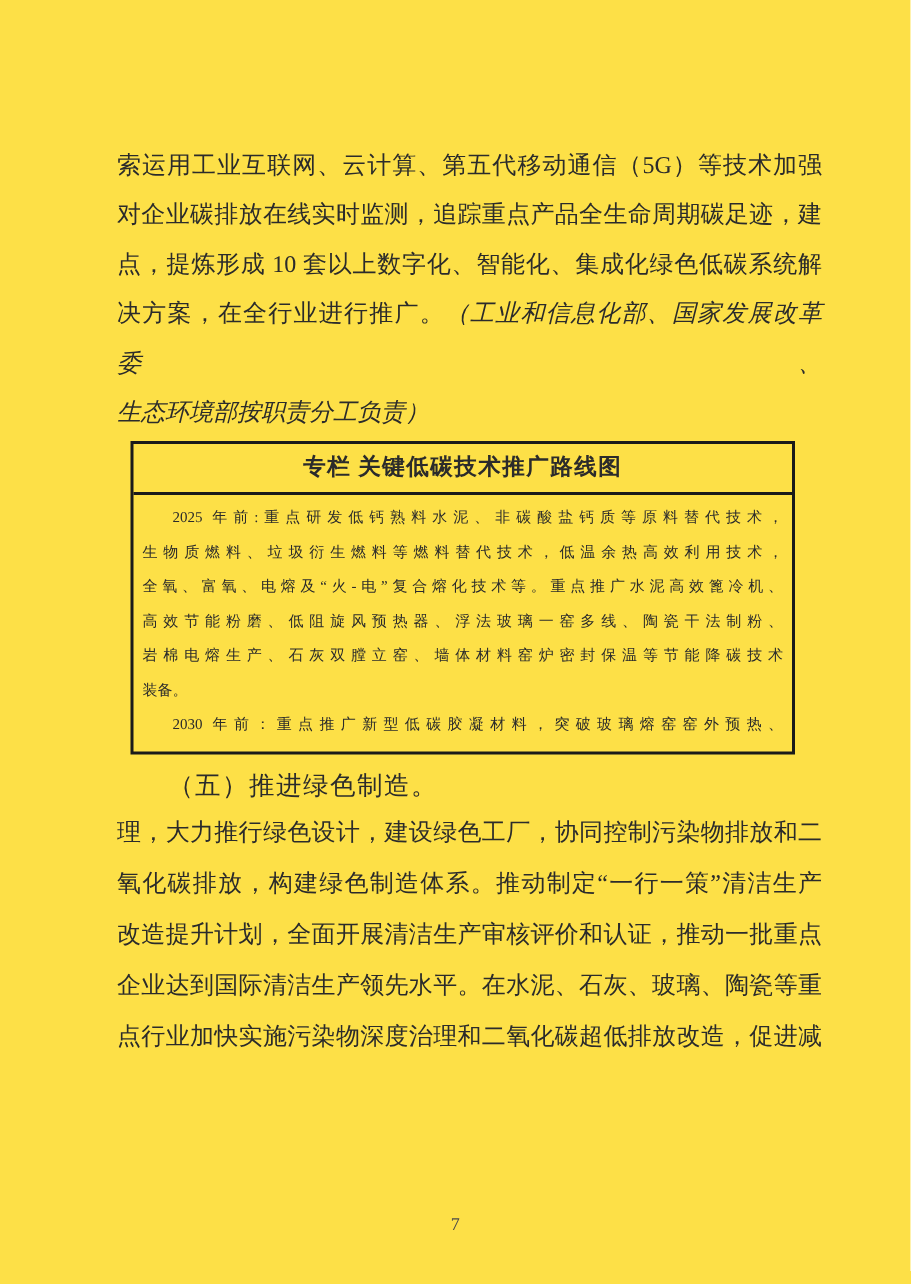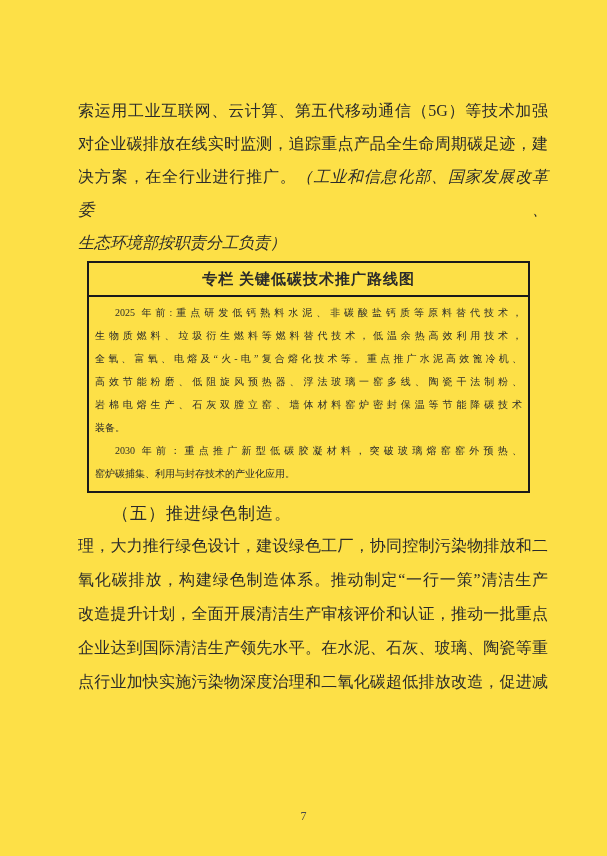--- a/index.html
+++ b/index.html
@@ -82,35 +82,35 @@
 </style>
 </head>
 <body>
 
 <div class="page">
   <div class="content">
 
     <div>
       <div class="t justwrap">索运用工业互联网、云计算、第五代移动通信（5G）等技术加强</div>
       <div class="t justwrap">对企业碳排放在线实时监测，追踪重点产品全生命周期碳足迹，建</div>
+      <div class="t justwrap">点，提炼形成 10 套以上数字化、智能化、集成化绿色低碳系统解</div>
       <div class="t justwrap"><span>决方案，在全行业进行推广。</span><span class="kaiti">（工业和信息化部、国家发展改革委、</span></div>
       <div class="t open kaiti">生态环境部按职责分工负责）</div>
     </div>
 
     <div class="box">
       <div class="box-title">专栏 关键低碳技术推广路线图</div>
       <div class="box-content">
         <div class="bl indent2">2025 年前:重点研发低钙熟料水泥、非碳酸盐钙质等原料替代技术，</div>
         <div class="bl">生物质燃料、垃圾衍生燃料等燃料替代技术，低温余热高效利用技术，</div>
         <div class="bl">全氧、富氧、电熔及“火-电”复合熔化技术等。重点推广水泥高效篦冷机、</div>
         <div class="bl">高效节能粉磨、低阻旋风预热器、浮法玻璃一窑多线、陶瓷干法制粉、</div>
         <div class="bl">岩棉电熔生产、石灰双膛立窑、墙体材料窑炉密封保温等节能降碳技术</div>
         <div class="bl open">装备。</div>
         <div class="bl indent2">2030 年前：重点推广新型低碳胶凝材料，突破玻璃熔窑窑外预热、</div>
-        <div class="bl open">窑炉碳捕集、利用与封存技术的产业化应用。</div>
       </div>
     </div>
 
     <div class="heading">（五）推进绿色制造。</div>
 
     <div class="p13">
       <div class="t justwrap">理，大力推行绿色设计，建设绿色工厂，协同控制污染物排放和二</div>
       <div class="t justwrap">氧化碳排放，构建绿色制造体系。推动制定“一行一策”清洁生产</div>
       <div class="t justwrap">改造提升计划，全面开展清洁生产审核评价和认证，推动一批重点</div>
       <div class="t justwrap">企业达到国际清洁生产领先水平。在水泥、石灰、玻璃、陶瓷等重</div>

